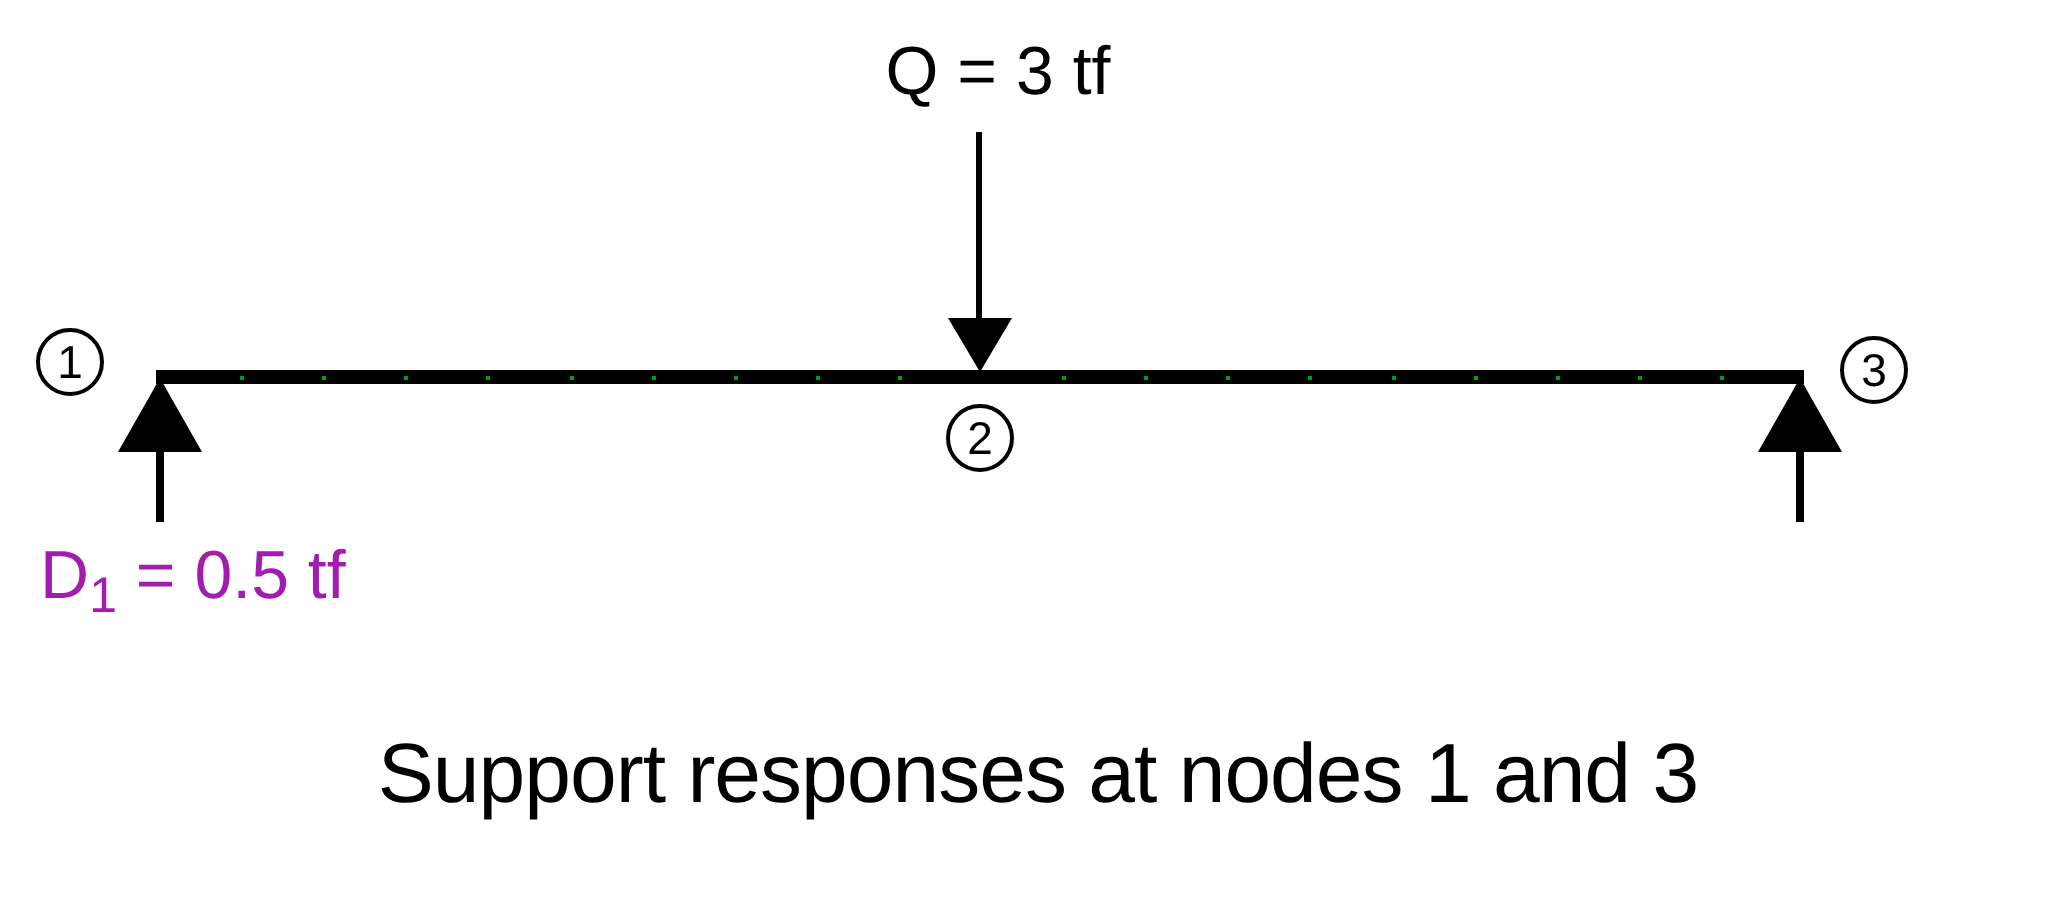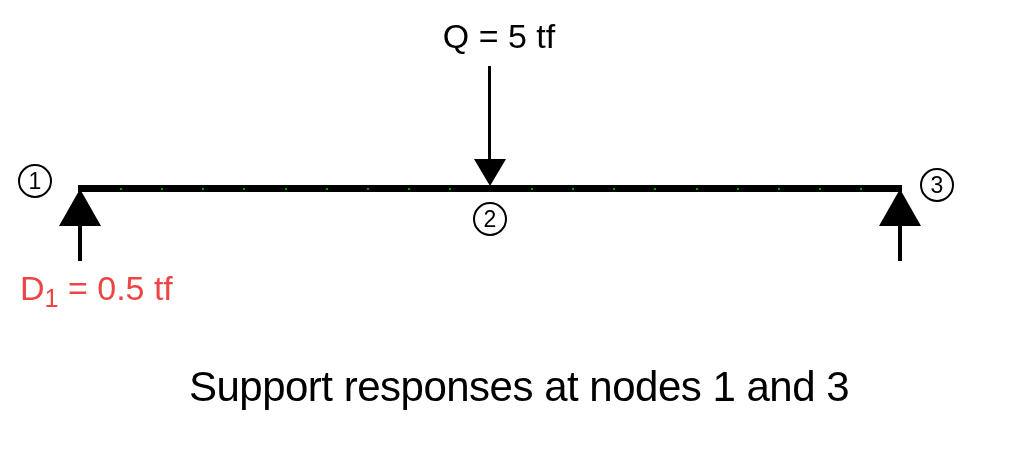--- a/index.html
+++ b/index.html
@@ -94,21 +94,21 @@
     height: 37px;
     background: #000;
   }
   .reaction-shaft-left  { left: 78px;  top: 224px; }
   .reaction-shaft-right { left: 898px; top: 224px; }
 
   
   .reaction-label {
     font-size: 34px;
     line-height: 40px;
-    color: #ef4444;
+    color: #a21caf;
     white-space: nowrap;
   }
   .reaction-label sub {
     font-size: 25px;
     vertical-align: -7px;
     line-height: 0;
   }
   .reaction-label-left  { left: 20px;  top: 268px; }
   .reaction-label-right { left: 824px; top: 268px; }
 
@@ -123,21 +123,21 @@
     letter-spacing: -0.5px;
     color: #000;
     white-space: nowrap;
   }
 </style>
 </head>
 <body>
 
 <div id="canvas">
 
-  <div class="abs load-label">Q = 5 tf</div>
+  <div class="abs load-label">Q = 3 tf</div>
   <div>
     <div class="abs load-arrow-shaft"></div>
     <div class="abs load-arrow-head"></div>
   </div>
 
   <div class="abs beam-line"></div>
   <div>
       <div class="mesh-dot" style="left: 120.1px; top: 187.5px; background: rgb(0, 160, 0);"></div>
       <div class="mesh-dot" style="left: 161.2px; top: 187.5px; background: rgb(0, 160, 0);"></div>
       <div class="mesh-dot" style="left: 202.3px; top: 187.5px; background: rgb(0, 160, 0);"></div>

